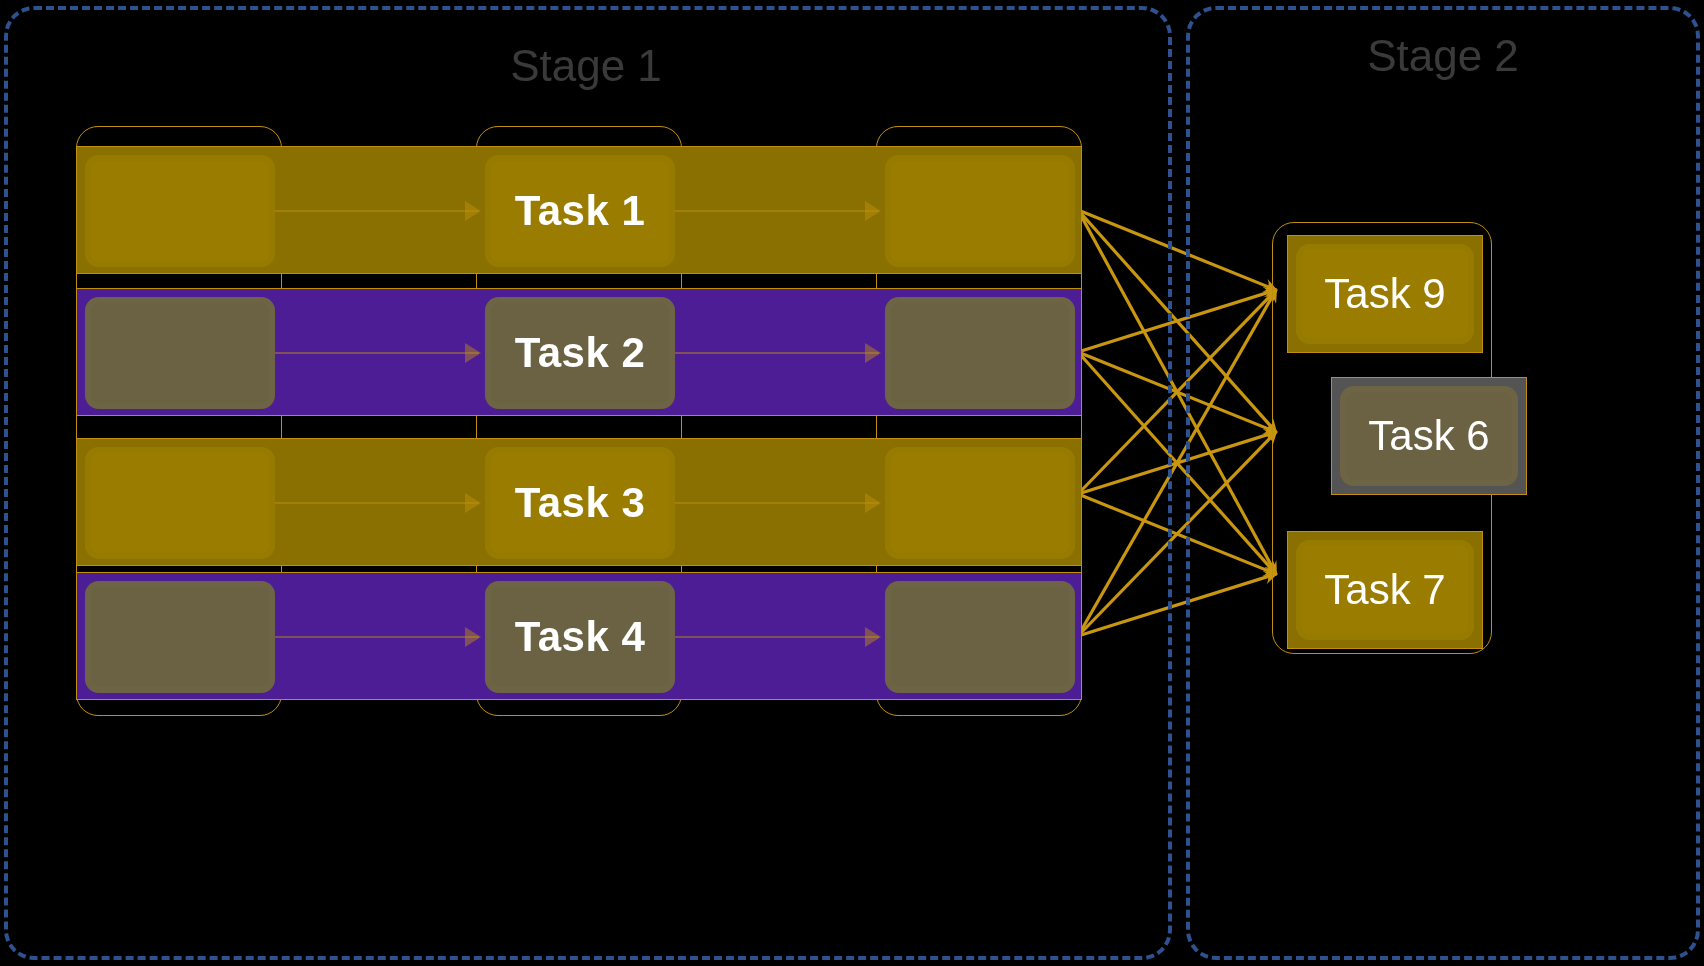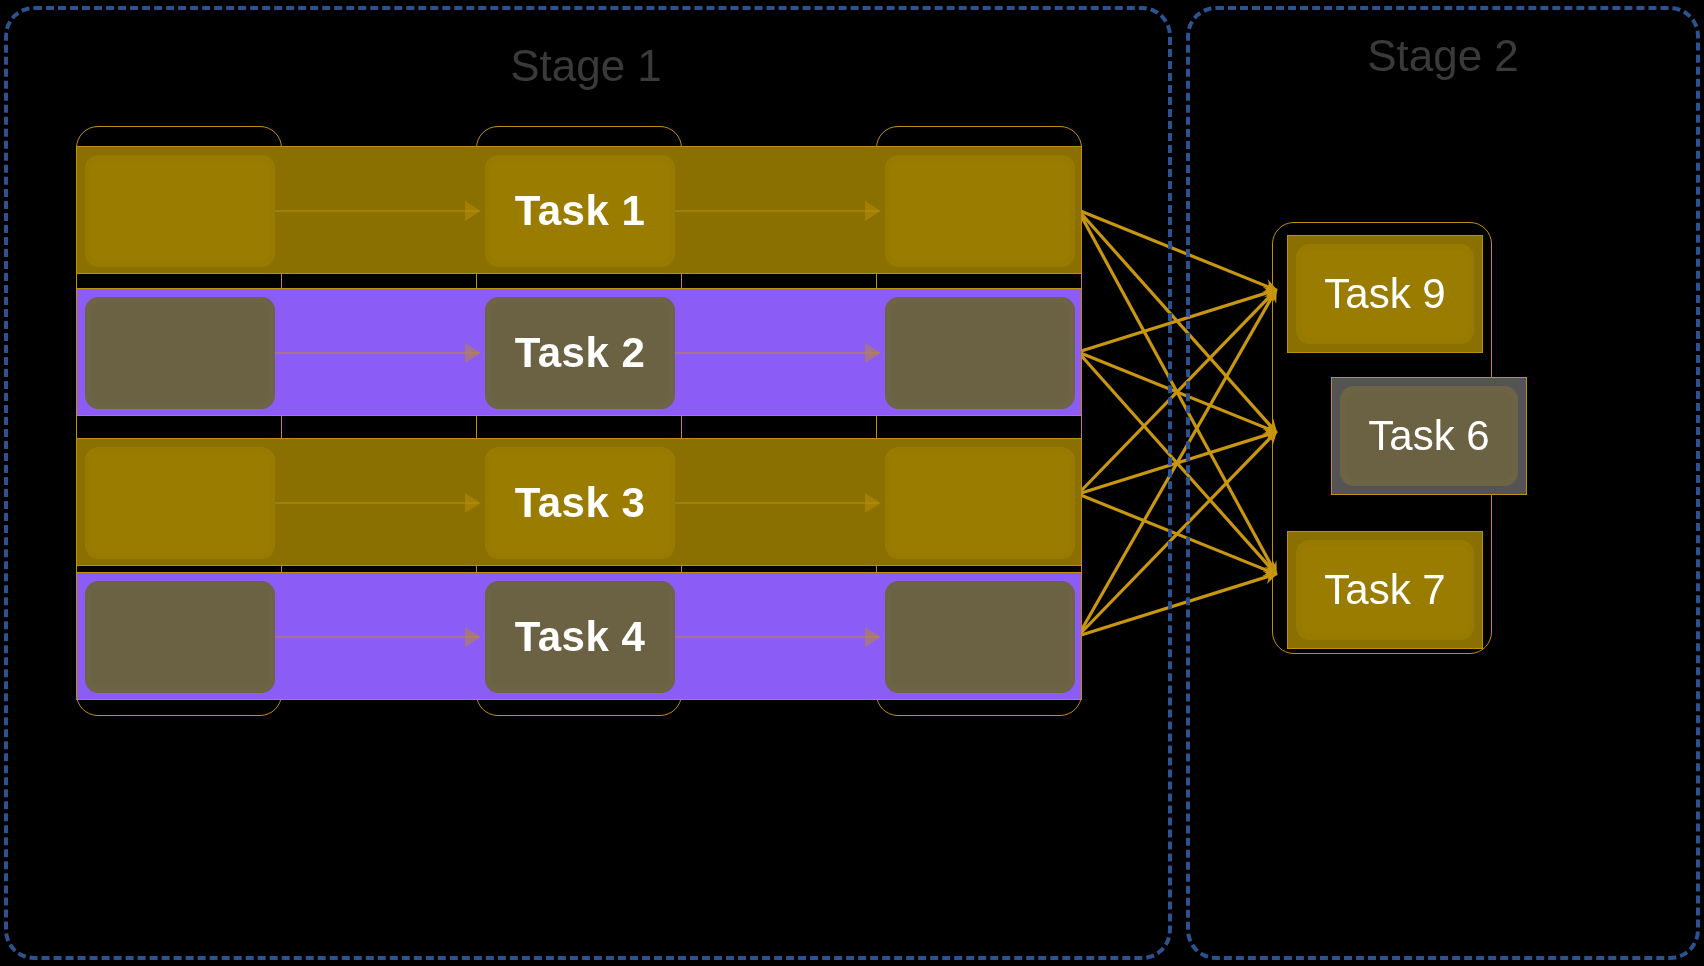--- a/index.html
+++ b/index.html
@@ -20,21 +20,21 @@
   .col-cap{position:absolute;top:0;height:590px;border:1.6px solid #c08f0e;border-radius:22px;
     box-sizing:border-box;background:transparent;}
   #col-cap-0{left:12px;width:206px;}
   #col-cap-1{left:412px;width:206px;}
   #col-cap-2{left:812px;width:206px;}
 
   
   .row-band{position:absolute;left:12px;width:1006px;height:128px;box-sizing:border-box;
     border:1.6px solid #c08f0e;overflow:visible;font-weight:bold;}
   .row-band.gold{background:#8a7000;}
-  .row-band.gray{background:#8b5cf6;}
+  .row-band.gray{background:#4c1d95;}
   #row-0{top:20px;}
   #row-1{top:162px;}
   #row-2{top:312px;}
   #row-3{top:446px;padding-left:20px;}
 
   
   .cell{position:absolute;top:8px;height:112px;border-radius:14px;box-sizing:border-box;}
   .row-band.gold .cell{background:#9a7d00;box-shadow:inset 0 0 0 6px rgba(150,122,0,.55);}
   .row-band.gray .cell{background:#6b6243;box-shadow:inset 0 0 0 6px rgba(110,102,70,.55);}
   .cell-0{left:8px;width:190px;}

